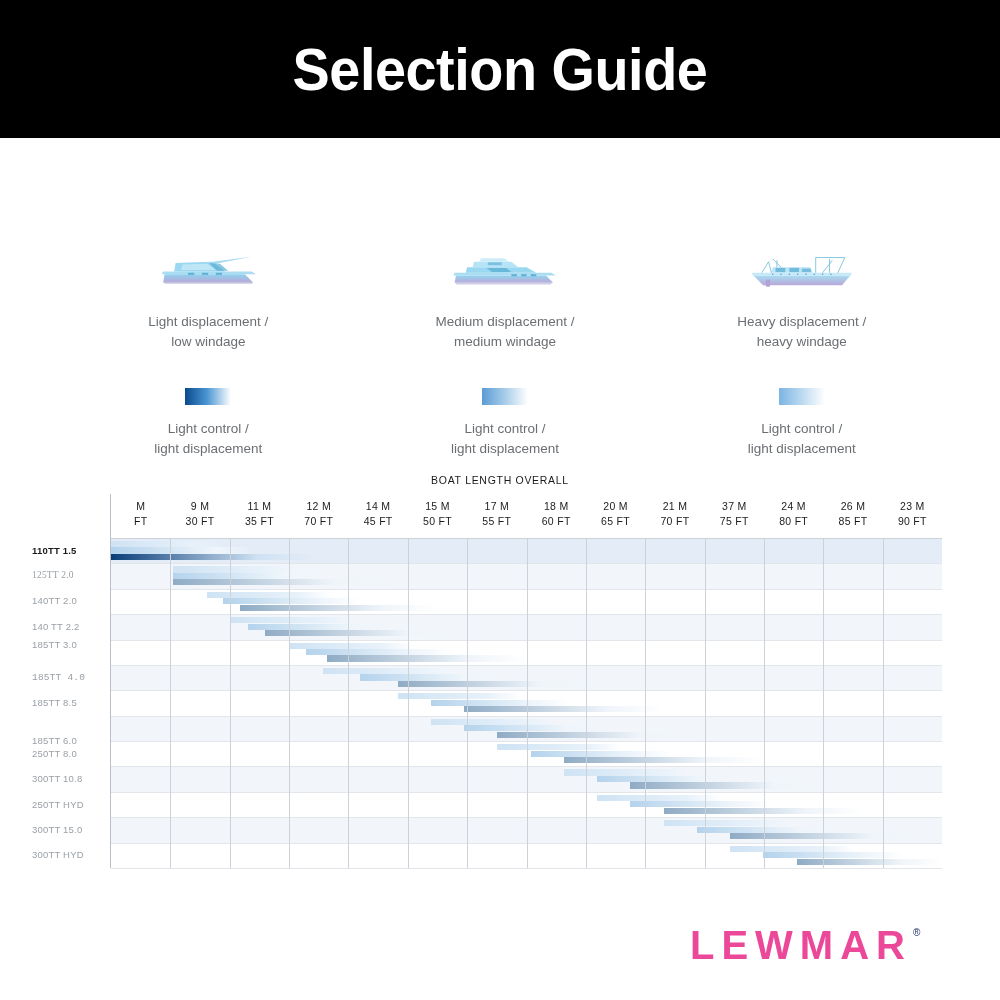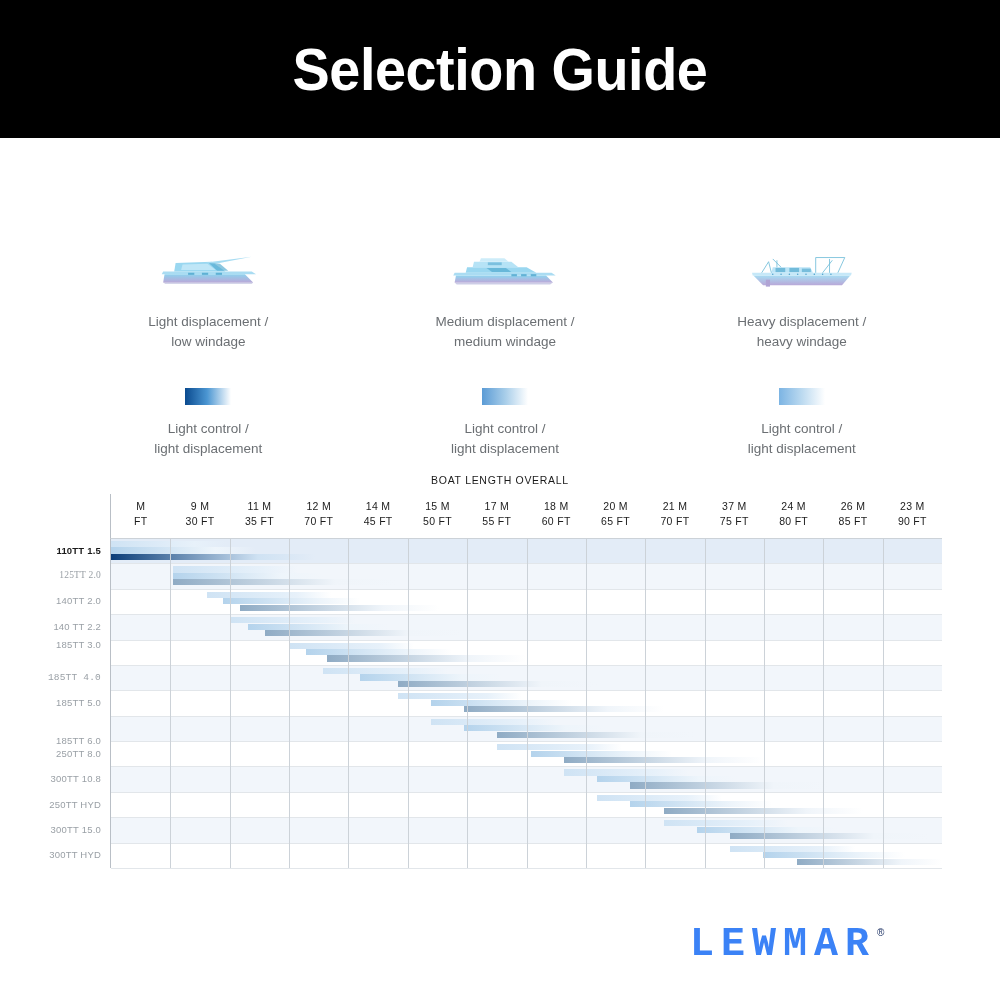--- a/index.html
+++ b/index.html
@@ -103,41 +103,41 @@
   .rows-layer { position: absolute; left: 0; top: 0; right: 0; bottom: 0; }
   .row {
     position: absolute; left: 0; width: 100%;
     border-bottom: 1px solid #e2e6ea;
   }
   .row.alt { background: #f2f6fb; }
   .row.first { background: #e3ecf7; }
 
   .rowlabel {
     position: absolute; right: 0; width: 78px;
-    text-align: right; padding-right: 9px;
+    padding-right: 9px;
     font-size: 9.5px; color: #9aa0a6; letter-spacing: 0.2px;
     line-height: 1;
   }
   .rowlabel.bold { color: #1a1a1a; font-weight: 700; }
   .labels-layer {
     position: absolute; left: 0; top: 44px; width: 78px; height: 330px;
   }
 
   .bar {
     position: absolute; height: 7px;
   }
 
   
   .logo {
     position: absolute; left: 690px; top: 925px;
     display: flex; align-items: flex-start;
   }
   .logo-text {
-    font-family: Liberation Mono, monospace;
-    font-size: 40px; font-weight: 700; color: #3b82f6;
+    font-family: Liberation Sans, sans-serif;
+    font-size: 40px; font-weight: 700; color: #ec4899;
     letter-spacing: 7px; line-height: 1;
   }
   .logo-reg {
     font-size: 10px; color: #11275c; margin-top: 2px; margin-left: 1px;
   }
 </style>
 </head>
 <body>
 
 <div id="page">
@@ -317,21 +317,21 @@
           <span class="ft">90 FT</span>
         </div>
       </div>
     <div class="labels-layer" id="labels-layer">
         <div class="rowlabel bold" style="top: 7.69231px;">110TT 1.5</div>
         <div class="rowlabel" style="top: 33.0769px; font-family: Liberation Serif, serif;">125TT 2.0</div>
         <div class="rowlabel" style="top: 58.4615px;">140TT 2.0</div>
         <div class="rowlabel" style="top: 83.8462px;">140 TT 2.2</div>
         <div class="rowlabel" style="top: 102px;">185TT 3.0</div>
         <div class="rowlabel" style="top: 134.615px; font-family: Liberation Mono, monospace;">185TT 4.0</div>
-        <div class="rowlabel" style="top: 160px;">185TT 5.0</div>
+        <div class="rowlabel" style="top: 160px;">185TT 8.5</div>
         <div class="rowlabel" style="top: 198px;">185TT 6.0</div>
         <div class="rowlabel" style="top: 210.769px;">250TT 8.0</div>
         <div class="rowlabel" style="top: 236.154px;">300TT 10.8</div>
         <div class="rowlabel" style="top: 261.538px;">250TT HYD</div>
         <div class="rowlabel" style="top: 286.923px;">300TT 15.0</div>
         <div class="rowlabel" style="top: 312.308px;">300TT HYD</div>
       </div>
     <div class="grid" id="grid">
       <div class="rows-layer" id="rows-layer">
           <div class="row first" style="top: 0px; height: 25.3846px;"></div>

